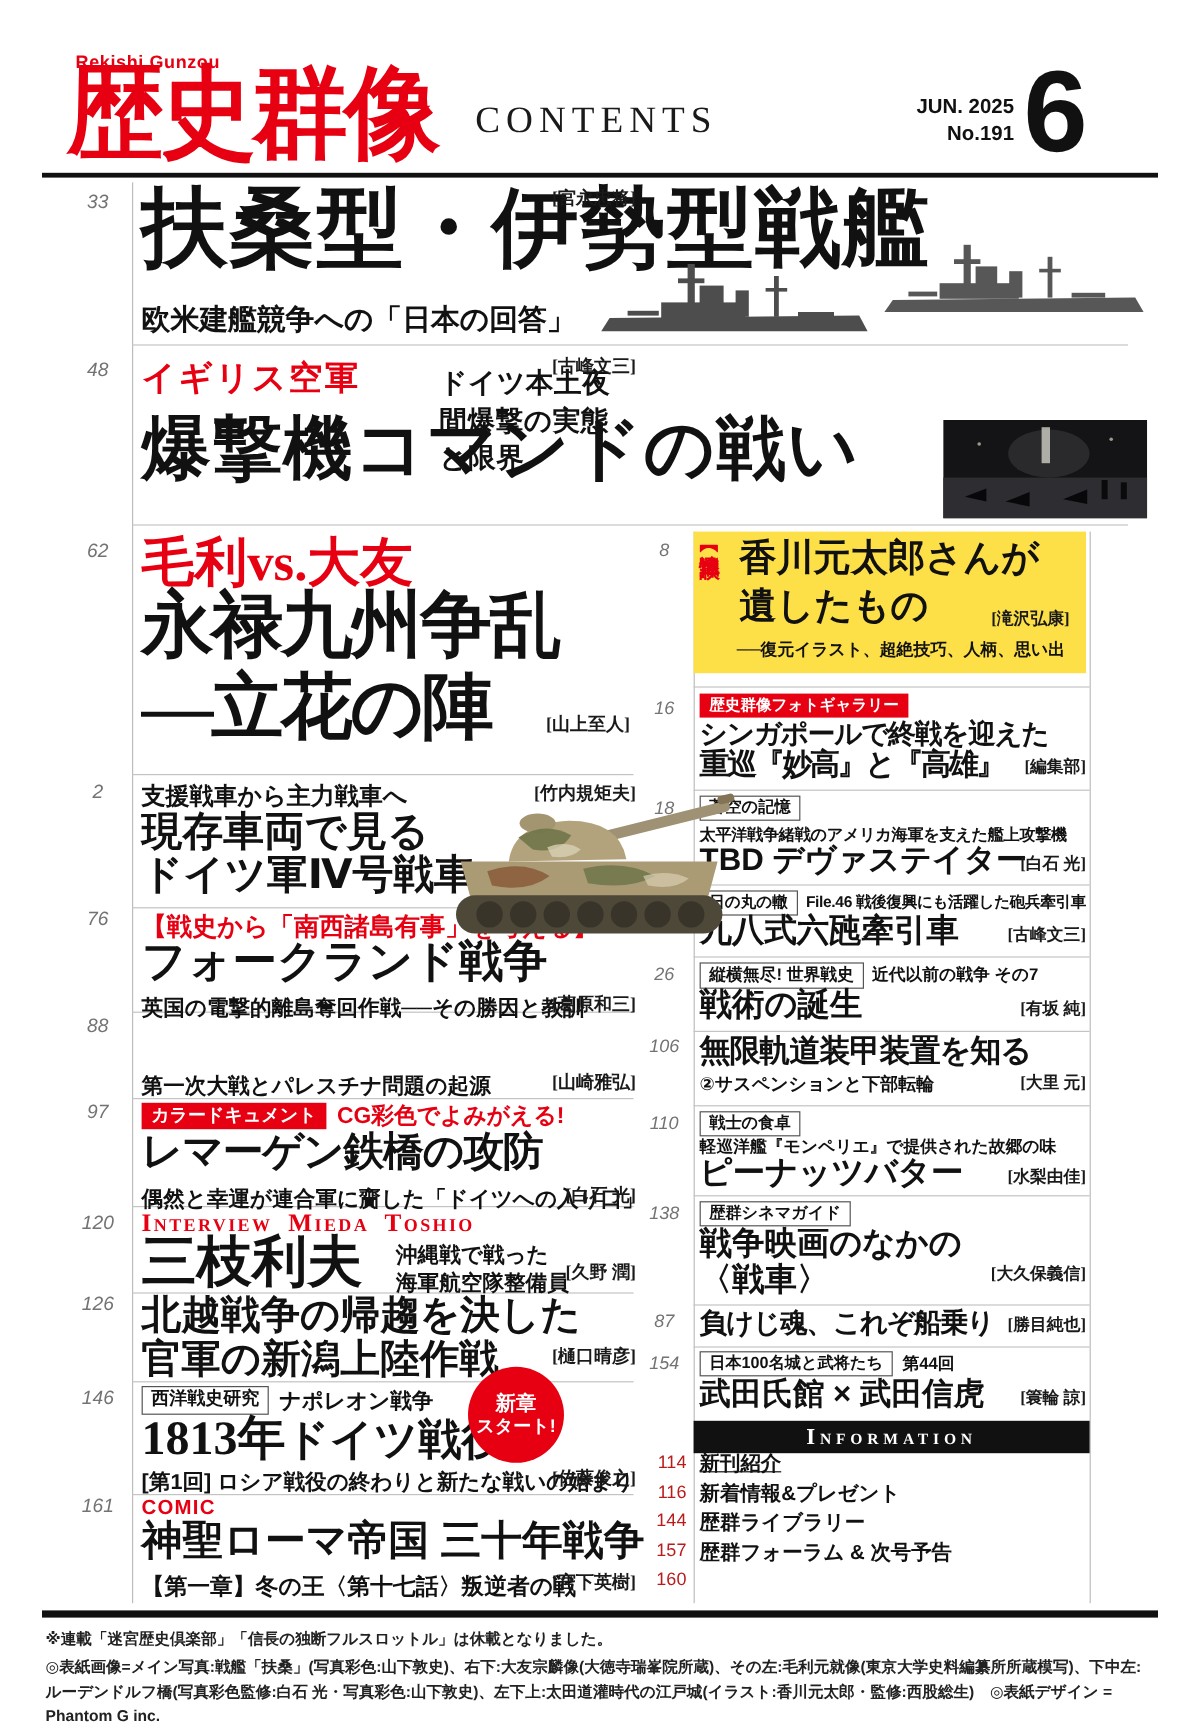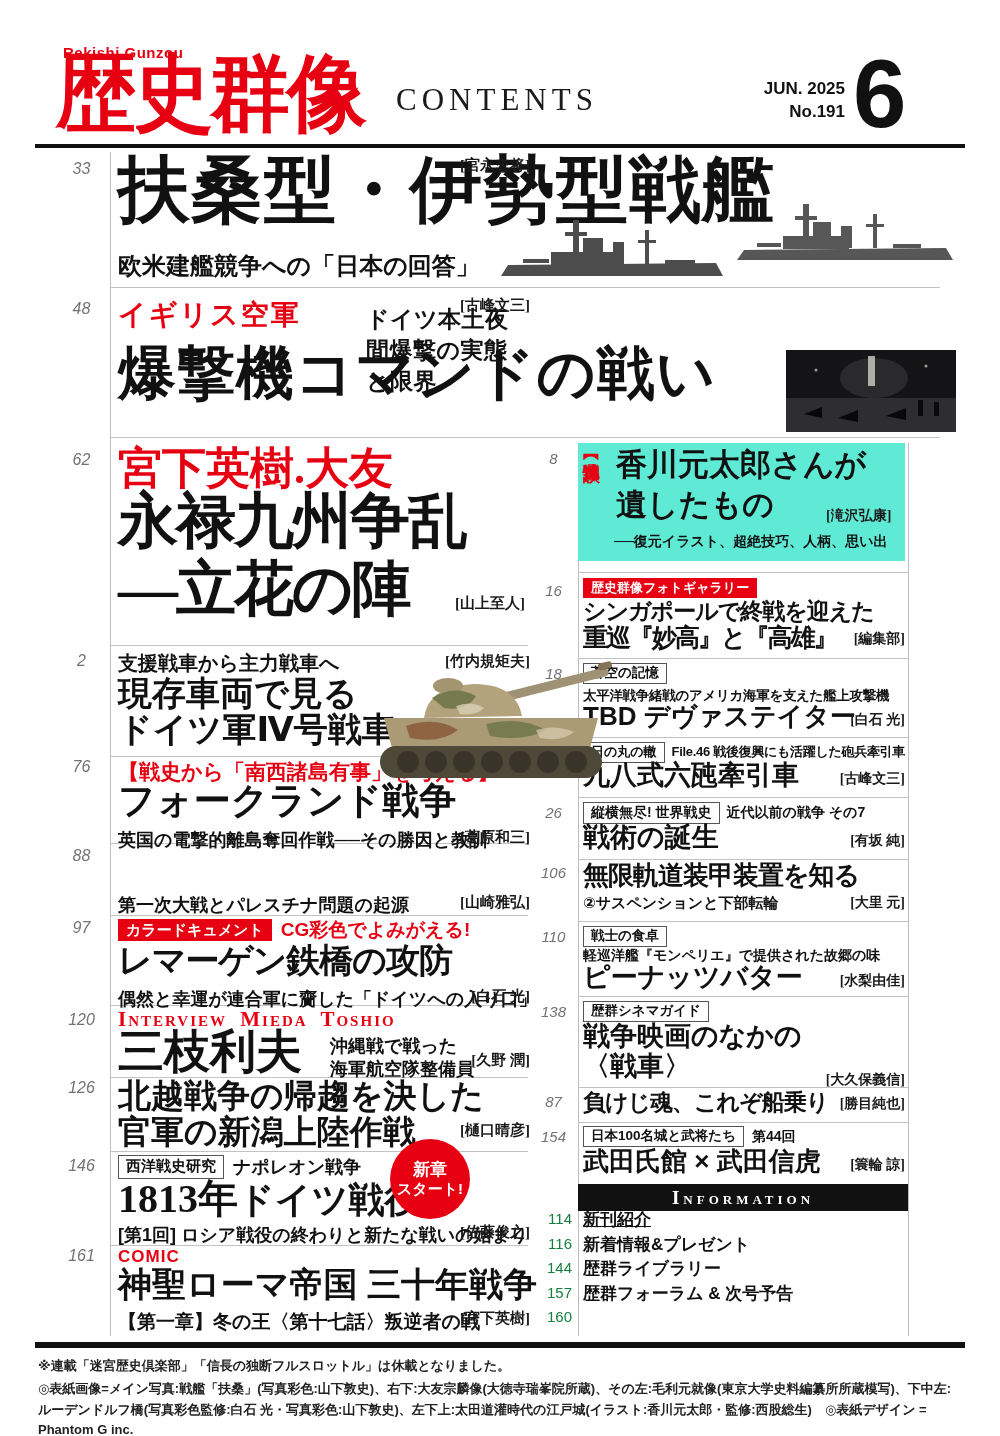--- a/index.html
+++ b/index.html
@@ -34,27 +34,27 @@
   .f2-kicker{position:absolute;left:0;top:8px;font-size:28px;font-weight:900;letter-spacing:2px;}
   .f2-side{position:absolute;left:248px;top:16px;font-size:23px;font-weight:900;letter-spacing:.5px;}
   .f2-title{position:absolute;left:0;top:56px;font-size:58px;font-weight:900;line-height:1.05;letter-spacing:1px;white-space:nowrap;}
   
   .t900{font-weight:900;}
   .smallcaps{font-variant:small-caps;font-family:"Liberation Serif","DejaVu Serif",serif;font-weight:700;letter-spacing:2px;word-spacing:6px;font-size:21px;}
   .circle-badge{position:absolute;left:390px;top:1139px;width:80px;height:80px;border-radius:50%;
     background:#e60012;color:#fff;display:flex;flex-direction:column;align-items:center;justify-content:center;
     font-weight:900;line-height:1.25;z-index:6;}
   .circle-badge .l1{font-size:17px;} .circle-badge .l2{font-size:15px;}
-  .beige{position:absolute;left:43px;top:0;width:327px;height:118px;background:#5eead4;}
+  .beige{position:absolute;left:43px;top:0;width:327px;height:118px;background:#fde047;}
   .vlabel{position:absolute;left:5px;top:5px;height:108px;writing-mode:vertical-rl;text-orientation:upright;
     font-family:"Liberation Serif","DejaVu Serif",serif;font-weight:800;font-size:17px;color:#e60012;line-height:1;letter-spacing:1px;}
   .info-bar{position:absolute;left:578px;top:1184px;width:330px;height:27px;background:#111;color:#fff;
     display:flex;align-items:center;justify-content:center;font-family:"Liberation Serif","DejaVu Serif",serif;
     font-variant:small-caps;font-size:19px;letter-spacing:4px;font-weight:700;}
-  .info-num{position:absolute;left:535px;width:37px;text-align:right;font-size:15px;color:#15803d;}
+  .info-num{position:absolute;left:535px;width:37px;text-align:right;font-size:15px;color:#b91c1c;}
   .info-label{position:absolute;left:583px;font-size:17px;font-weight:800;}
   .footer{position:absolute;left:38px;top:1356px;width:925px;font-size:13px;font-weight:600;color:#222;line-height:1.6;}
   .art{position:absolute;z-index:5;}
 </style>
 </head>
 <body>
 
 <div class="page">
 
   <div class="abs romaji red">Rekishi Gunzou</div>
@@ -144,21 +144,21 @@
     <polygon points="100,66 120,58 120,70" fill="#08080a"></polygon>
     <rect x="132" y="50" width="5" height="16" fill="#0a0a0c"></rect>
     <rect x="148" y="52" width="5" height="14" fill="#0a0a0c"></rect>
     <circle cx="30" cy="20" r="1.5" fill="#9a9a90"></circle>
     <circle cx="140" cy="16" r="1.5" fill="#9a9a90"></circle>
   </svg>
 
   <section class="abs" style="left:60px;top:447px;width:470px;height:200px;">
     <div class="num">62</div>
     <div class="ct">
-      <div class="serif t900 red" style="font-size:44px;line-height:1;">宮下英樹.大友</div>
+      <div class="serif t900 red" style="font-size:44px;line-height:1;">毛利vs.大友</div>
       <div class="serif t900 abs" style="left:0;top:44px;font-size:60px;line-height:1;letter-spacing:-2px;white-space:nowrap;">永禄九州争乱</div>
       <div class="serif t900 abs" style="left:0;top:112px;font-size:60px;line-height:1;letter-spacing:-2px;white-space:nowrap;">―立花の陣</div>
       <div class="author abs" style="right:5px;top:147px;">[山上至人]</div>
     </div>
   </section>
 
   <section class="abs" style="left:60px;top:650px;width:470px;height:106px;">
     <div class="num" style="top:2px;">2</div>
     <div class="ct">
       <div class="sans t900" style="font-size:20px;">支援戦車から主力戦車へ</div>
@@ -343,21 +343,21 @@
       <div class="author abs" style="right:0;top:46px;">[水梨由佳]</div>
     </div>
   </section>
 
   <section class="abs rsec" style="left:535px;top:1001px;width:373px;height:86px;">
     <div class="num" style="top:2px;">138</div>
     <div class="ct">
       <span class="kbox sans" style="font-size:13.5px;">歴群シネマガイド</span>
       <div class="sans t900 abs" style="left:0;top:22px;font-size:27px;line-height:1;white-space:nowrap;">戦争映画のなかの</div>
       <div class="sans t900 abs" style="left:0;top:52px;font-size:27px;line-height:1;white-space:nowrap;">〈戦車〉</div>
-      <div class="author abs" style="right:0;top:70px;">[大久保義信]</div>
+      <div class="author abs" style="right:0;top:52px;">[大久保義信]</div>
     </div>
   </section>
 
   <section class="abs rsec" style="left:535px;top:1091px;width:373px;height:31px;">
     <div class="num" style="top:2px;">87</div>
     <div class="ct">
       <div class="sans t900 abs" style="left:0;top:0;font-size:23px;line-height:1;letter-spacing:-1px;white-space:nowrap;">負けじ魂、これぞ船乗り</div>
       <div class="author abs" style="right:0;top:4px;">[勝目純也]</div>
     </div>
   </section>

